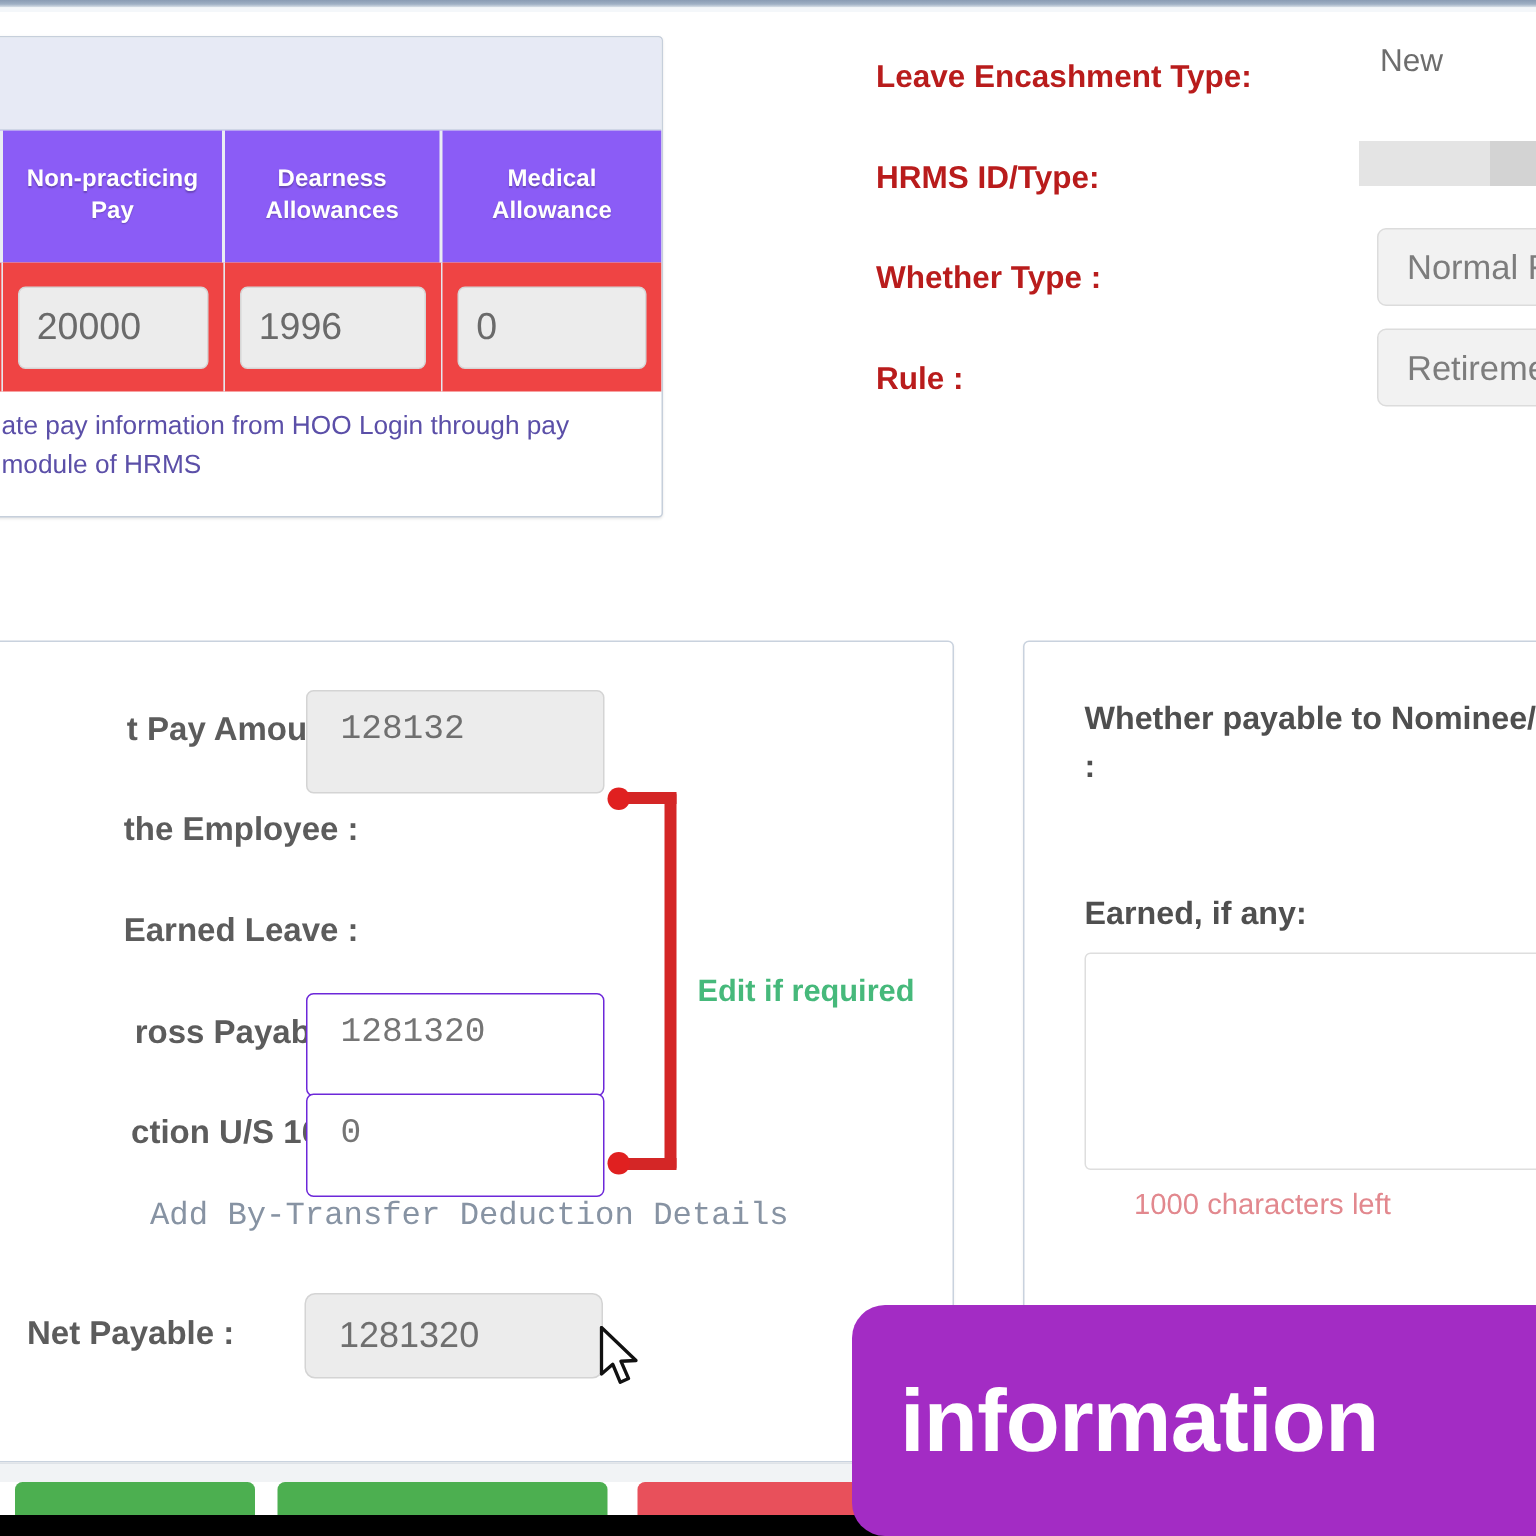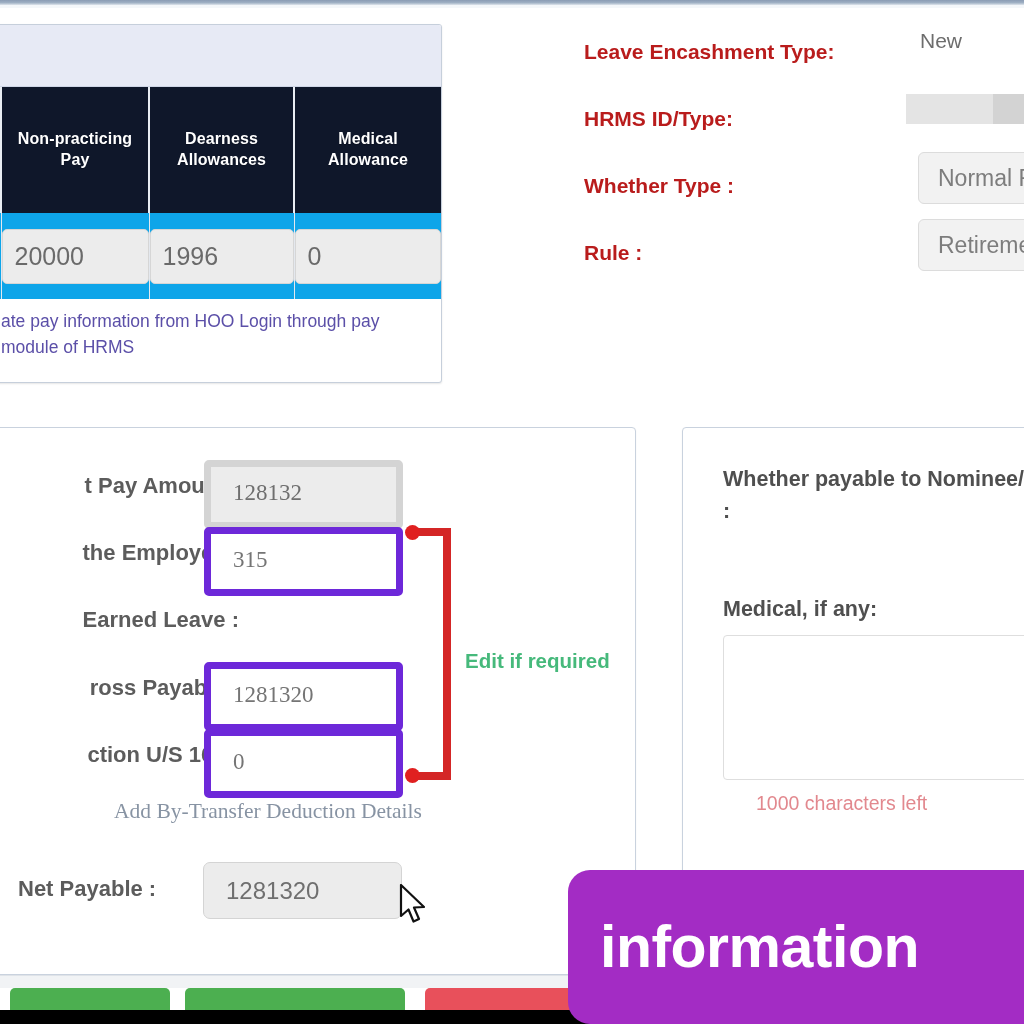--- a/index.html
+++ b/index.html
@@ -51,37 +51,37 @@
     height: 62px;
     background: #e7eaf5;
     border-bottom: 1px solid #cfd6e6;
   }
   .pay-table {
     width: 100%;
     border-collapse: collapse;
     table-layout: fixed;
   }
   .pay-table th {
-    background: #0f172a;
+    background: #8b5cf6;
     color: #ffffff;
     font-size: 16px;
     font-weight: bold;
     line-height: 1.30;
     padding: 14px 4px;
-    height: 126px;
+    height: 88px;
     vertical-align: middle;
     text-align: center;
     border-right: 2px solid #e9edf3;
     letter-spacing: .1px;
     text-shadow: 0 1px 1px rgba(0,0,0,.25);
   }
   .pay-table th:last-child { border-right: none; }
   .pay-table td {
-    background: #0ea5e9;
-    padding: 14px 0;
+    background: #ef4444;
+    padding: 14px 10px;
     border-right: 1px solid #e4e8ee;
     vertical-align: middle;
     height: 86px;
   }
   .pay-table td:last-child { border-right: none; }
   .cell-input {
     width: 100%;
     height: 55px;
     background: #ececec;
     border: 1px solid #d6d6d6;
@@ -184,44 +184,44 @@
     color: #5c5c5c;
     white-space: nowrap;
     font-family: "Liberation Sans", sans-serif;
   }
   .finput {
     position: absolute;
     left: 343px;
     top: 0;
     width: 199px;
     height: 69px;
-    border: 7px solid #6d28d9;
+    border: 1px solid #6d28d9;
     border-radius: 5px;
     background: #ffffff;
     color: #757575;
     font-size: 23px;
     line-height: 51px;
     padding-left: 22px;
     white-space: nowrap;
     overflow: hidden;
-    font-family: Liberation Serif, serif;
+    font-family: Liberation Mono, monospace;
   }
   .finput.disabled {
     background: #ececec;
     border-color: #d4d4d4;
     color: #6f6f6f;
   }
   .link-row {
     position: absolute;
-    left: 253px;
+    left: 239px;
     top: 371px;
     font-size: 21.5px;
     color: #8793a3;
     white-space: nowrap;
-    font-family: Liberation Serif, serif;
+    font-family: Liberation Mono, monospace;
   }
 
   
   .bracket {
     position: absolute;
     left: 405px;
     top: 528px;
     width: 46px;
     height: 252px;
     pointer-events: none;
@@ -460,21 +460,20 @@
 
   <div class="form-card">
 
     <div class="frow" style="top:32px">
       <div class="flabel">t Pay Amount :</div>
       <div class="finput disabled">128132</div>
     </div>
 
     <div class="frow" style="top:99px">
       <div class="flabel">the Employee :</div>
-      <div class="finput">315</div>
     </div>
 
     <div class="frow" style="top:166px">
       <div class="flabel">Earned Leave :</div>
     </div>
 
     <div class="frow" style="top:234px">
       <div class="flabel">ross Payable :</div>
       <div class="finput">1281320</div>
     </div>
@@ -503,21 +502,21 @@
   </div>
 
   <div class="cursor">
     <svg width="30" height="42" viewBox="0 0 30 42">
       <path d="M2 1 L2 32 L9.5 25.5 L14.5 37.5 L20 35 L15 23.5 L25 23 Z" fill="#ffffff" stroke="#111111" stroke-width="2.2" stroke-linejoin="round"></path>
     </svg>
   </div>
 
   <div class="right-card">
     <div class="rc-label rc-nominee">Whether payable to Nominee/ Heir :</div>
-    <div class="rc-label rc-remarks">Medical, if any:</div>
+    <div class="rc-label rc-remarks">Earned, if any:</div>
     <div class="rc-textarea"></div>
     <div class="rc-counter">1000 characters left</div>
   </div>
 
   <div class="bottom-gap"></div>
   <div class="btn-strip">
     <div class="sbtn green" style="left:10px;width:160px"></div>
     <div class="sbtn green" style="left:185px;width:220px"></div>
     <div class="sbtn red" style="left:425px;width:185px"></div>
     <div class="sbtn green" style="left:625px;width:399px"></div>

